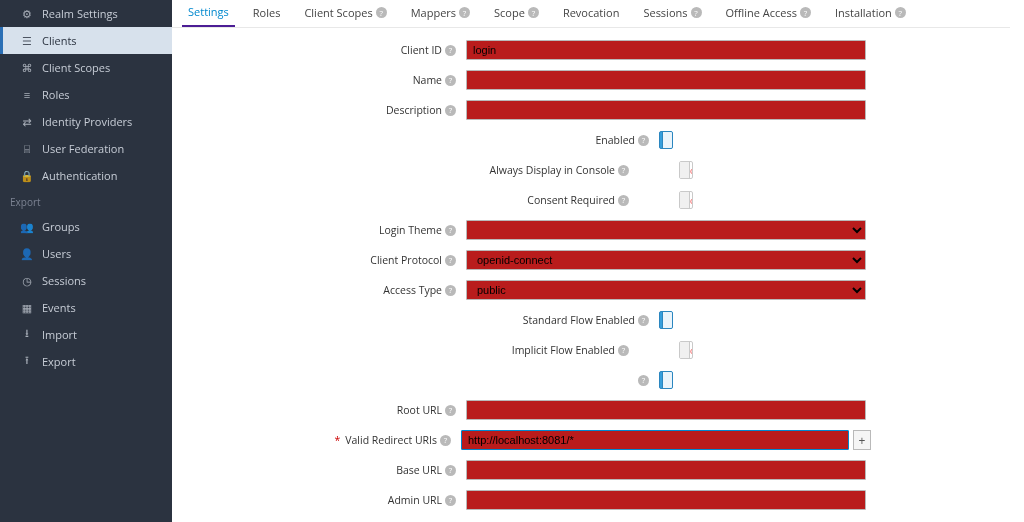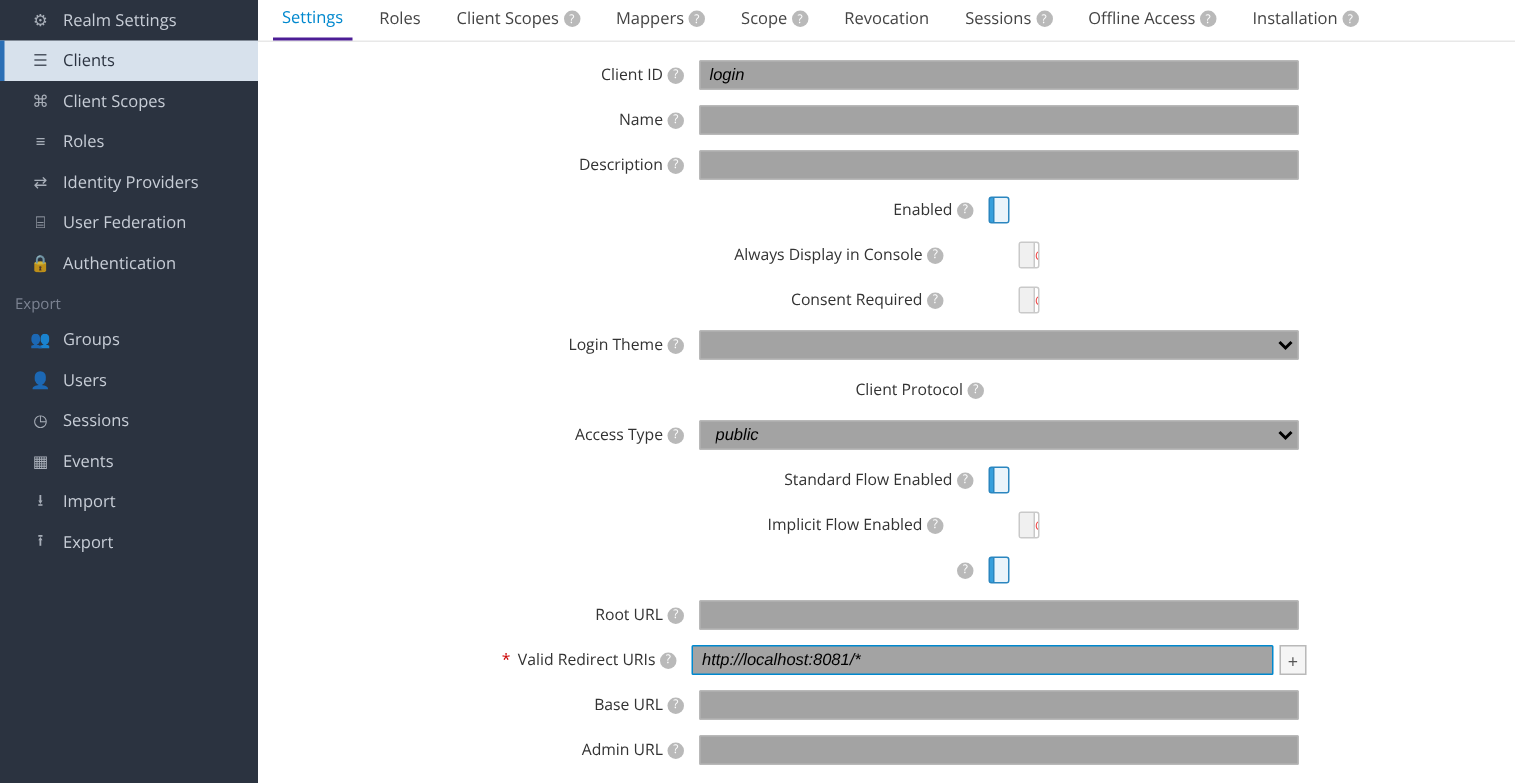--- a/index.html
+++ b/index.html
@@ -121,22 +121,21 @@
       gap: 3px;
     }
     .required { color: #c00; margin-right: 2px; }
     .row .field-col { display: flex; align-items: center; gap: 4px; }
     input[type=text], select {
       height: 20px;
       font-size: 11px;
       padding: 0 6px;
       border: 1px solid #b9b9b9;
       border-radius: 1px;
-      background: #a3a3a3;
-      font-style: italic;
+      background: #b91c1c;
     }
     .w-wide { width: 400px; }
     .w-input-plus { width: 388px; }
     .plus-btn {
       width: 18px; height: 20px;
       border: 1px solid #b9b9b9;
       background: #f5f5f5;
       display:inline-flex;
       align-items:center;
       justify-content:center;
@@ -362,20 +361,23 @@
         <div class="field-col">
             <select class="w-wide"><option></option></select>
           </div>
       </div>
 
       <div class="row">
         <div class="label-col">
             <span>Client Protocol</span>
             <span class="help-icon">?</span>
           </div>
+        <div class="field-col">
+            <select class="w-wide"><option>openid-connect</option></select>
+          </div>
       </div>
 
       <div class="row">
         <div class="label-col">
             <span>Access Type</span>
             <span class="help-icon">?</span>
           </div>
         <div class="field-col">
             <select class="w-wide"><option>public</option></select>
           </div>

